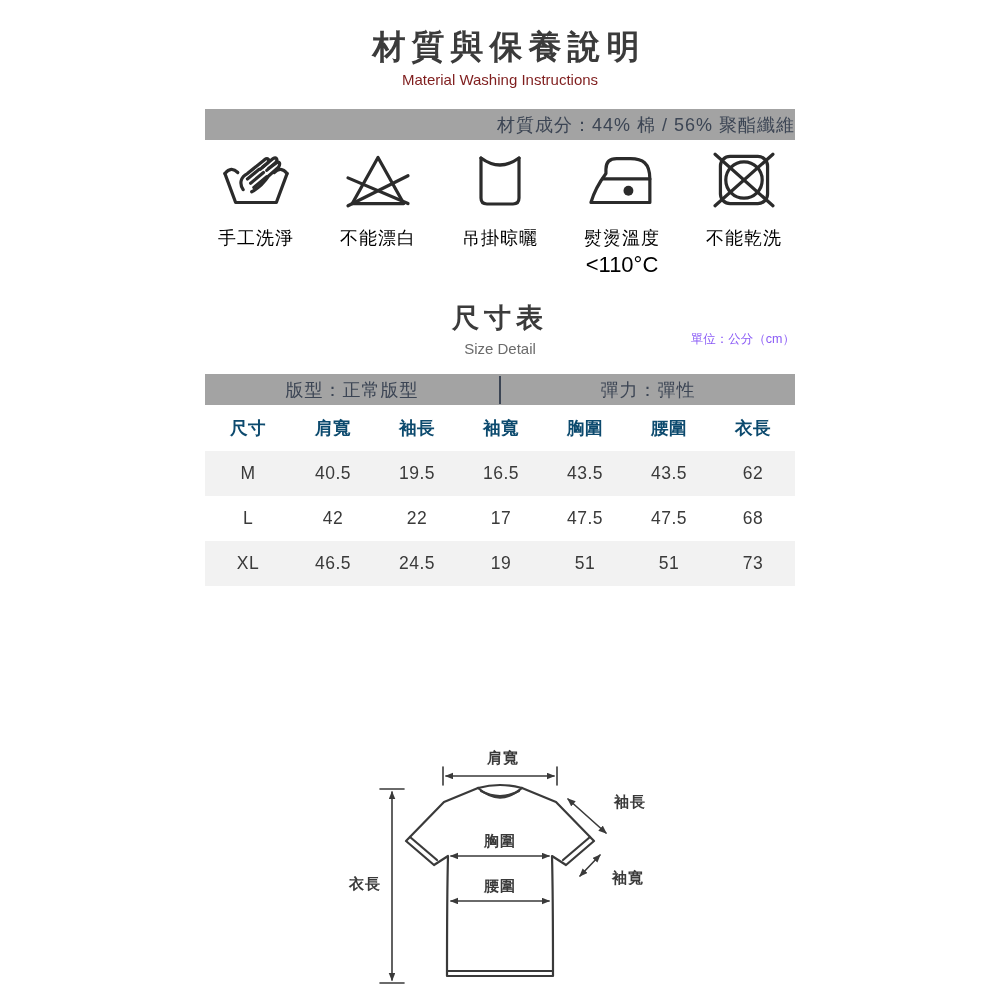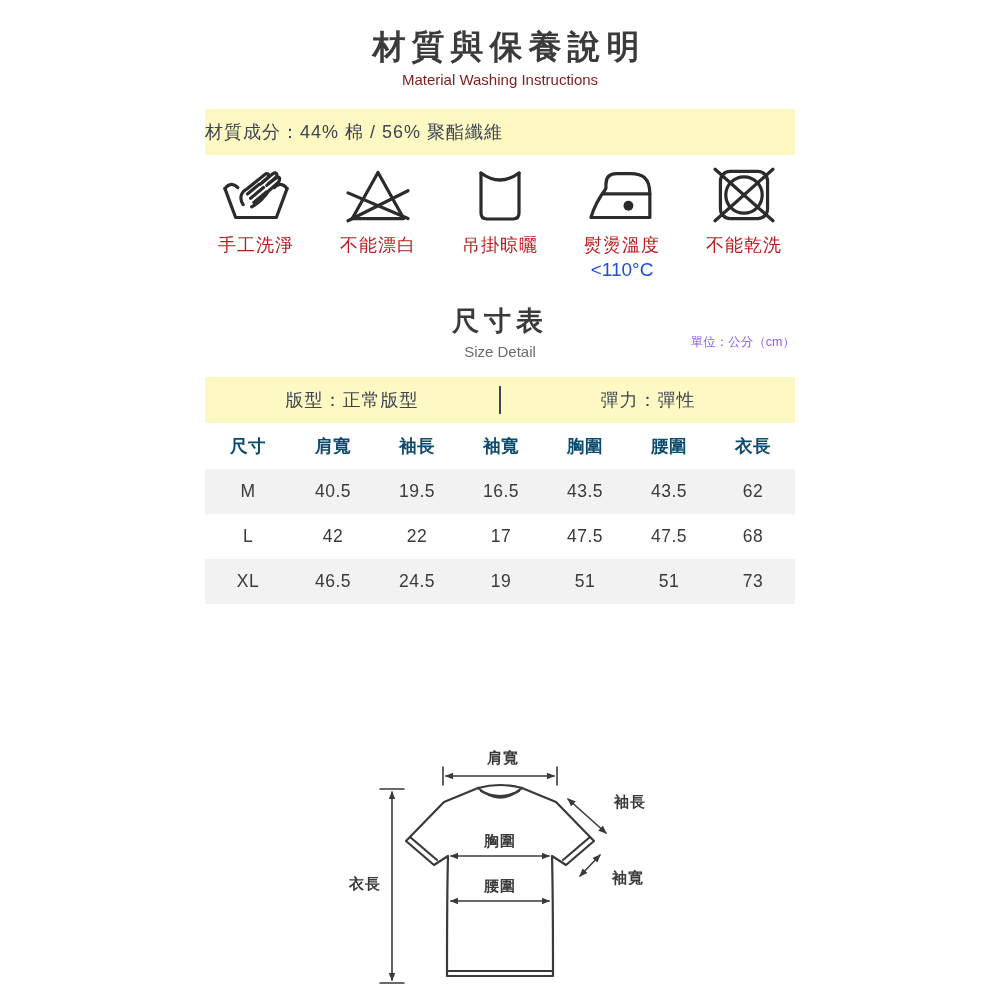--- a/index.html
+++ b/index.html
@@ -4,31 +4,31 @@
 <style>
   * { margin:0; padding:0; box-sizing:border-box; }
   html,body { width:1000px; height:1000px; background:#ffffff; }
   body { font-family:"Liberation Sans","DejaVu Sans",sans-serif; color:#3b3b3b; overflow:hidden; }
   .page { position:relative; width:1000px; height:1000px; background:#fff; }
 
   .main-title { padding-top:26px; text-align:center; font-size:33px; line-height:1.25;
                 font-weight:700; letter-spacing:6px; color:#3b3b3b;padding-left:18px; }
   .main-sub   { margin-top:4px; text-align:center; font-size:15px; color:#7f1d1d; }
 
-  .band { width:590px; height:46px; margin:0 auto; background:#fef9c3;
-          display:flex; align-items:center; justify-content:flex-start; }
+  .band { width:590px; height:31px; margin:0 auto; background:#a3a3a3;
+          display:flex; align-items:center; justify-content:flex-end; }
   .material-band { margin-top:21px; font-size:18px; font-weight:500;
                    color:#3c4554; letter-spacing:1px; }
 
   .icons-row { width:600px; margin:10px auto 0; display:flex;
                justify-content:space-between; align-items:flex-start; }
   .care-item { width:112px; display:flex; flex-direction:column; align-items:center; }
   .care-item svg { height:60px; display:block; }
-  .care-label { margin-top:8px; font-size:18px; letter-spacing:1px; color:#b91c1c; white-space:nowrap; }
-  .care-sub   { margin-top:2px; font-size:19px; color:#1d4ed8; }
+  .care-label { margin-top:16px; font-size:18px; letter-spacing:1px; color:#000000; white-space:nowrap; }
+  .care-sub   { margin-top:2px; font-size:22px; color:#000000; }
 
   .size-title { margin-top:24px; text-align:center; font-size:27px; line-height:1.25;
                 font-weight:700; letter-spacing:5px; color:#3b3b3b; }
   .size-subrow { position:relative; width:590px; height:22px; margin:4px auto 0; }
   .size-sub  { text-align:center; font-size:15px; color:#6b6b6b; }
   .unit-note { position:absolute; right:0; bottom:14px; font-size:12.5px; color:#8b5cf6; }
 
   .fit-band { margin-top:12px; }
   .fit-half { flex:1; text-align:center; font-size:18px; font-weight:500;
               color:#3c4554; letter-spacing:1px; }

